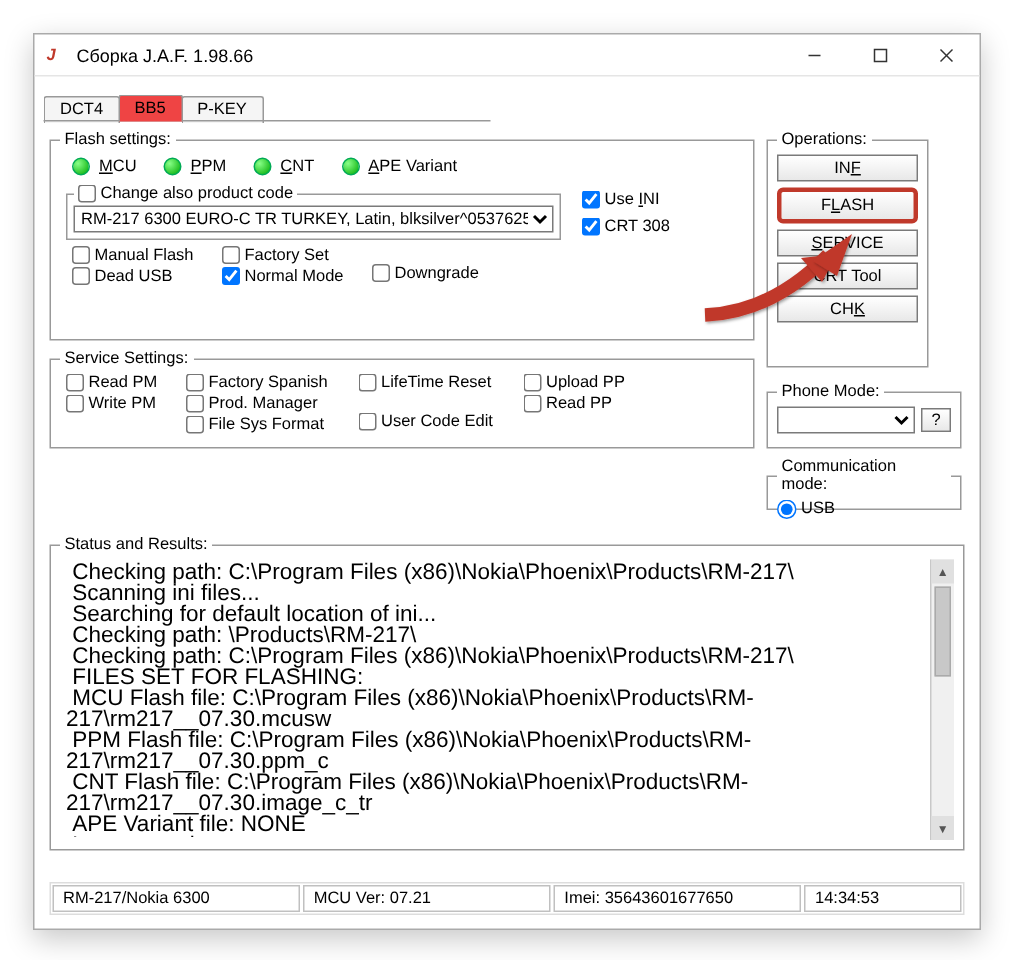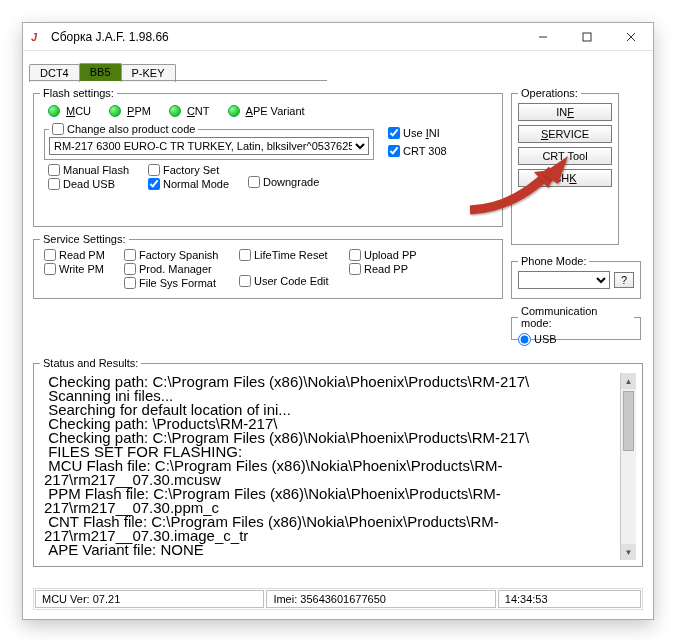--- a/index.html
+++ b/index.html
@@ -56,21 +56,21 @@
     font-size: 11px;
     border: 1px solid #999;
     border-bottom: none;
     background: #f5f5f5;
     margin-right: -1px;
     position: relative;
     top: 1px;
     border-radius: 2px 2px 0 0;
   }
   .tab.active {
-    background: #4d7c0f;
+    background: #ef4444;
     z-index: 2;
     top: 0;
   }
   .tabline {
     position: absolute;
     left: 0; right: 320px; bottom: 0;
     border-bottom: 1px solid #999;
   }
   .tab-body {
     position: relative;
@@ -362,20 +362,21 @@
                 <input type="checkbox" style="">
                 <span>Read PP</span>
               </label>
           </div>
         </div>
       </fieldset>
 
       <fieldset class="fs-ops">
         <legend>Operations:</legend>
         <button class="opbtn">IN<span class="u">F</span></button>
+        <button class="opbtn flash">F<span class="u">L</span>ASH</button>
         <button class="opbtn"><span class="u">S</span>ERVICE</button>
         <button class="opbtn">CRT Tool</button>
         <button class="opbtn">CH<span class="u">K</span></button>
       </fieldset>
 
       <fieldset class="fs-phonemode">
         <legend>Phone Mode:</legend>
         <div class="row">
           <select class="select" style="flex:1;"><option></option></select>
           <button class="qbtn">?</button>
@@ -409,20 +410,21 @@
  Done!</div>
         <div class="scrollbar">
           <div class="btn up">▲</div>
           <div class="thumb"></div>
           <div class="btn down">▼</div>
         </div>
       </div>
     </fieldset>
 
     <div class="statusbar2">
+      <div>RM-217/Nokia 6300</div>
       <div>MCU Ver: 07.21</div>
       <div>Imei: 35643601677650</div>
       <div style="flex:0.6">14:34:53</div>
     </div>
 
   </div>
 </div>
 
 <svg class="arrow-svg" viewBox="0 0 140 70">
   <defs>

